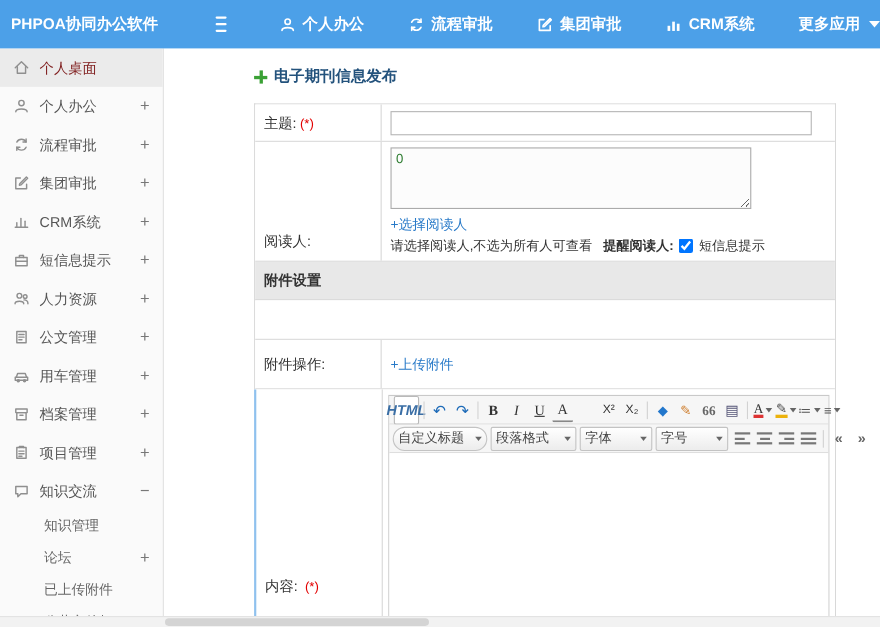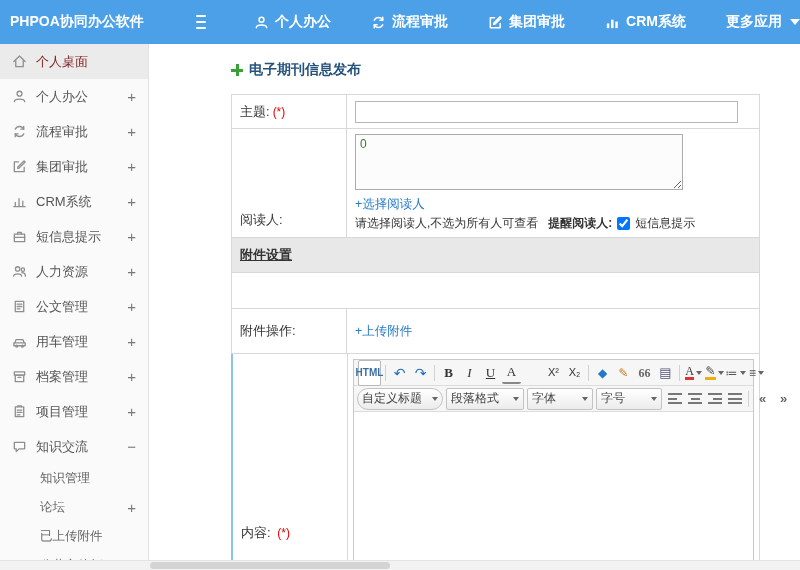--- a/index.html
+++ b/index.html
@@ -44,35 +44,35 @@
   .row-subject .fl{display:flex;align-items:center;padding-top:0;padding-bottom:0;}
   .row-subject{height:33px;}
   .row-subject .fr{display:flex;align-items:center;}
   .row-readers .fl{display:flex;align-items:flex-end;}
   .readers-ta{width:328px;height:56px;border:1px solid #ababab;background:#fcfcfc;resize:both;font-size:12px;color:#2f7d32;padding:2px 4px;box-sizing:border-box;font-family:"Liberation Sans","DejaVu Sans",sans-serif;}
   .lnk{color:#2779c8;text-decoration:none;font-size:12.5px;cursor:pointer;}
   .sel-readers{display:block;margin:3px 0 2px;}
   .hint{font-size:12px;color:#333;display:flex;align-items:center;gap:4px;white-space:nowrap;}
   .hint b{margin-left:6px;}
   .hint input{width:13px;height:13px;margin:0 1px;}
-  .row-section{background:#e8e8e8;text-decoration:underline;}
+  .row-section{background:#e8e8e8;}
   .sec-title{padding:8px;font-weight:bold;color:#333;}
   .row-uploaded{height:35px;}
   .row-uploaded .fl,.row-ops .fl{display:flex;align-items:center;padding-top:0;padding-bottom:0;}
   .row-ops{height:44px;}
   .row-ops .fr{display:flex;align-items:center;}
   .row-content{height:300px;border-left:2px solid #8fc1ee;margin-left:-1px;}
   .row-content .fl{padding-top:170px;}
   .row-content .fr{padding:5px;}
   
   .editor{border:1px solid #c9c9c9;height:100%;box-sizing:border-box;display:flex;flex-direction:column;}
   .tbr{background:#f6f6f6;border-bottom:1px solid #dcdcdc;padding:2px 3px;display:flex;align-items:center;flex:none;height:26px;box-sizing:border-box;}
   .tbtn{height:20px;min-width:17px;padding:0 1px;display:inline-flex;align-items:center;justify-content:center;font-size:11.5px;color:#333;margin:0 1px;border-radius:2px;cursor:pointer;line-height:1;}
   .tsep{width:1px;height:16px;background:#d2d2d2;margin:0 3px;flex:none;}
-  .g-html{font-size:10px;font-weight:bold;color:#3a6ea5;border:1px solid #b9b9b9;background:#fff;padding:2px 2px;}
+  .g-html{font-size:13px;font-weight:bold;color:#3a6ea5;border:1px solid #b9b9b9;background:#fff;padding:2px 2px;font-style:italic;}
   .c-blue{color:#1e6bb8;font-size:14px;}
   .g-b{font-weight:bold;font-family:"Liberation Serif","DejaVu Serif",serif;font-size:13px;}
   .g-i{font-style:italic;font-family:"Liberation Serif","DejaVu Serif",serif;font-size:13px;}
   .g-u{text-decoration:underline;font-family:"Liberation Serif","DejaVu Serif",serif;font-size:13px;}
   .g-a{font-family:"Liberation Serif","DejaVu Serif",serif;font-size:13px;border-bottom:2px solid #888;}
   .g-abc{font-size:14px;text-decoration:line-through;font-weight:bold;margin-top:36px;}
   .g-sup,.g-sub{font-size:11px;}
   .g-eraser{color:#2277cc;font-size:12px;}
   .g-brush{color:#cc7722;font-size:12px;}
   .g-quote{font-family:"Liberation Serif","DejaVu Serif",serif;font-weight:bold;color:#666;font-size:12px;}

